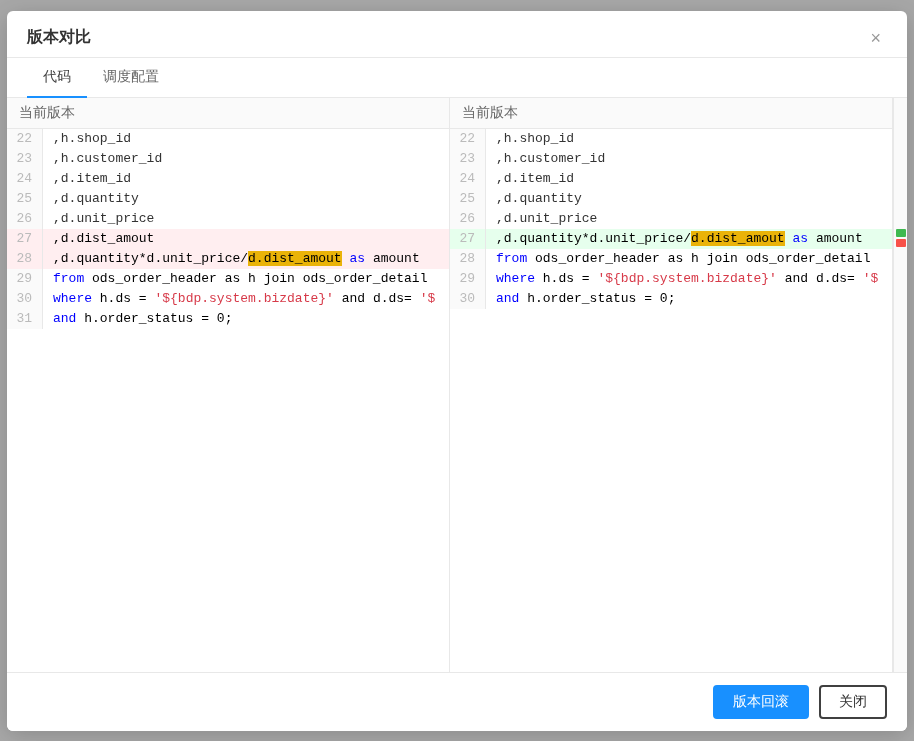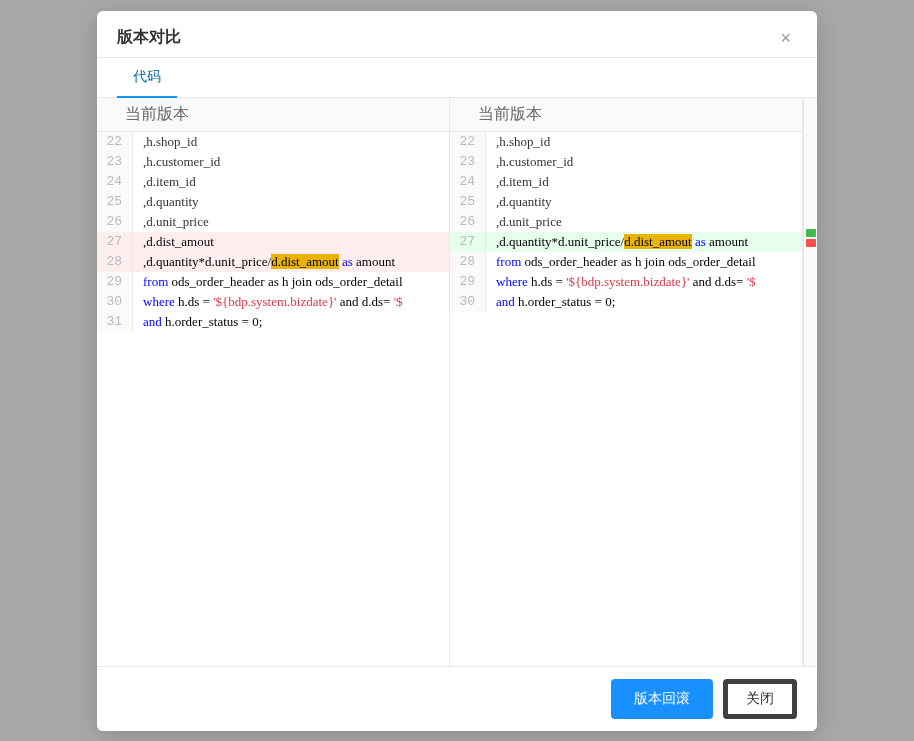--- a/index.html
+++ b/index.html
@@ -15,21 +15,21 @@
       position: fixed;
       inset: 0;
       background: rgba(0,0,0,0.3);
       display: flex;
       align-items: center;
       justify-content: center;
     }
     .modal {
       background: #fff;
       border-radius: 6px;
-      width: 720px;
+      width: 900px;
       height: 720px;
       display: flex;
       flex-direction: column;
       box-shadow: 0 4px 24px rgba(0,0,0,0.18);
       overflow: hidden;
     }
     .modal-header {
       display: flex;
       align-items: center;
       justify-content: space-between;
@@ -59,21 +59,21 @@
     .tab {
       padding: 10px 16px;
       font-size: 14px;
       cursor: pointer;
       color: #666;
       border-bottom: 2px solid transparent;
       margin-bottom: -1px;
       white-space: nowrap;
     }
     .tab.active {
-      color: #0369a1;
+      color: #404040;
       border-bottom-color: #1890ff;
       font-weight: 500;
       text-align: center;
     }
     .diff-container {
       display: flex;
       flex: 1;
       overflow: hidden;
       position: relative;
     }
@@ -81,22 +81,22 @@
       flex: 1;
       display: flex;
       flex-direction: column;
       overflow: hidden;
       border-right: 1px solid #e8e8e8;
     }
     .diff-panel:last-child {
       border-right: none;
     }
     .panel-header {
-      padding: 6px 28px;
-      font-size: 16px;
+      padding: 6px 12px;
+      font-size: 14px;
       color: #666;
       background: #fafafa;
       border-bottom: 1px solid #e8e8e8;
       flex-shrink: 0;
     }
     .code-area {
       flex: 1;
       overflow: auto;
       font-family: 'Courier New', Consolas, monospace;
       font-size: 13px;
@@ -117,21 +117,20 @@
       padding-right: 10px;
       user-select: none;
       flex-shrink: 0;
       background: #fafafa;
       border-right: 1px solid #e8e8e8;
     }
     .line-content {
       padding-left: 10px;
       flex: 1;
       white-space: pre;
-      font-family: Liberation Serif, serif;
     }
     .line-added {
       background: #e6ffed;
     }
     .line-removed {
       background: #ffeef0;
     }
     
     .kw { color: #0000ff; }
     .str { color: #d73a49; }
@@ -146,21 +145,21 @@
       padding: 12px 20px;
       border-top: 1px solid #e8e8e8;
       gap: 10px;
       background: #fff;
     }
     .btn {
       padding: 6px 18px;
       border-radius: 4px;
       font-size: 14px;
       cursor: pointer;
-      border: 5px solid #404040;
+      border: 2px solid #404040;
       background: #fff;
       color: #333;
     }
     .btn-primary {
       background: #1890ff;
       border-color: #1890ff;
       color: #fff;
     }
     .diff-minimap {
       width: 14px;
@@ -191,20 +190,21 @@
 <div class="modal-overlay">
   <div class="modal">
 
     <div class="modal-header">
       <span class="modal-title">版本对比</span>
       <button class="close-btn">×</button>
     </div>
 
     <div class="tabs">
       <div class="tab active">代码</div>
+      <div class="tab">调度配置</div>
     </div>
 
     <div class="diff-container">
 
       <div class="diff-panel">
         <div class="panel-header">当前版本</div>
         <div class="code-area">
 
           <div class="code-line">
             <span class="line-num">22</span>

